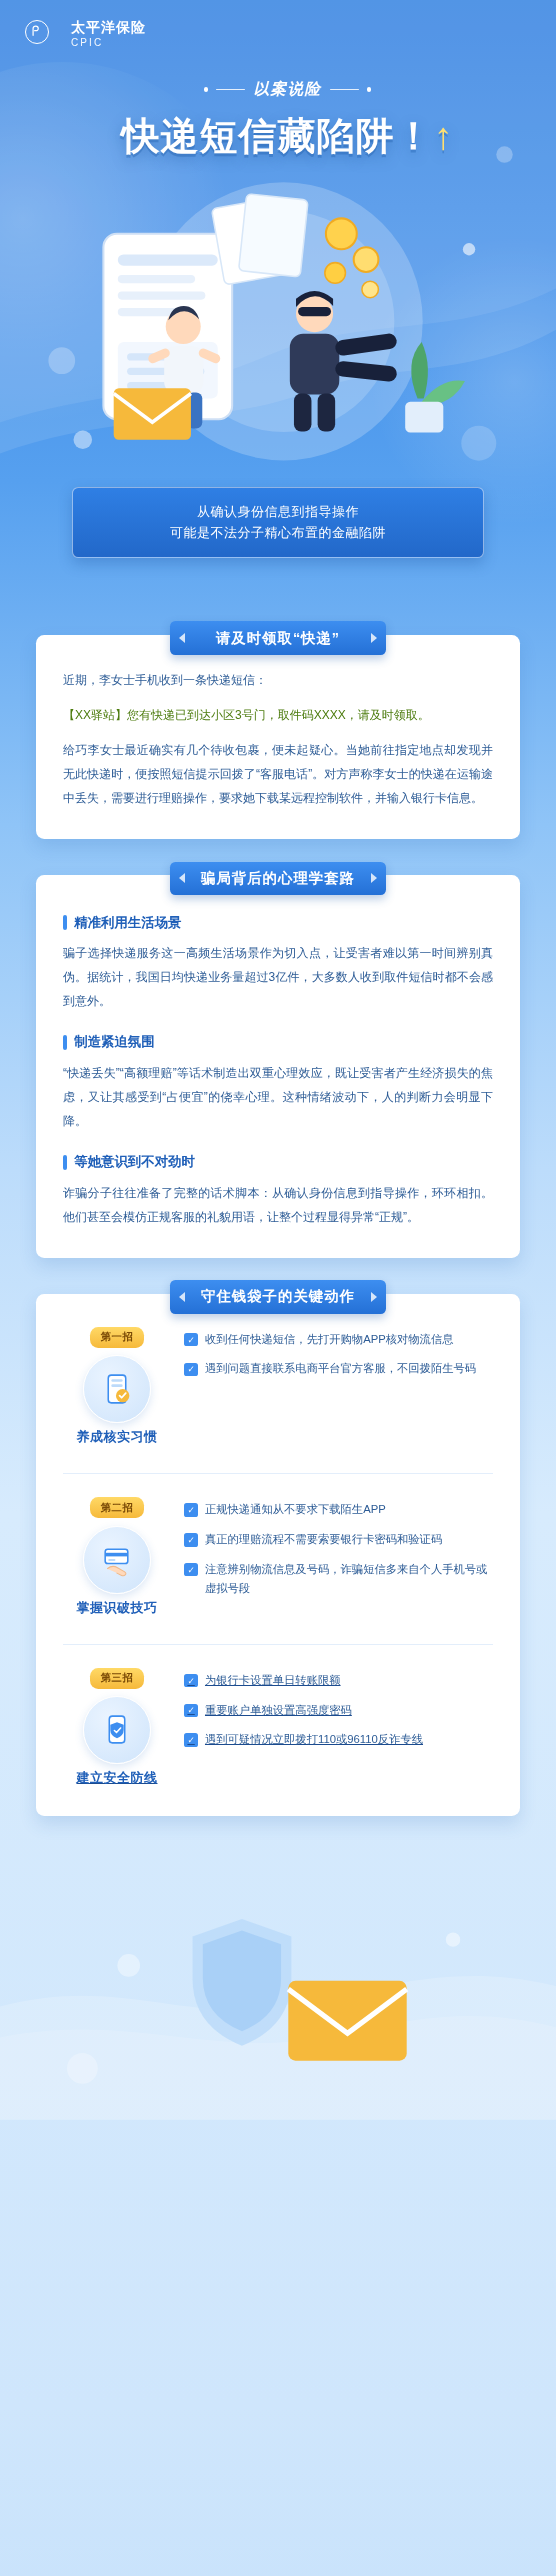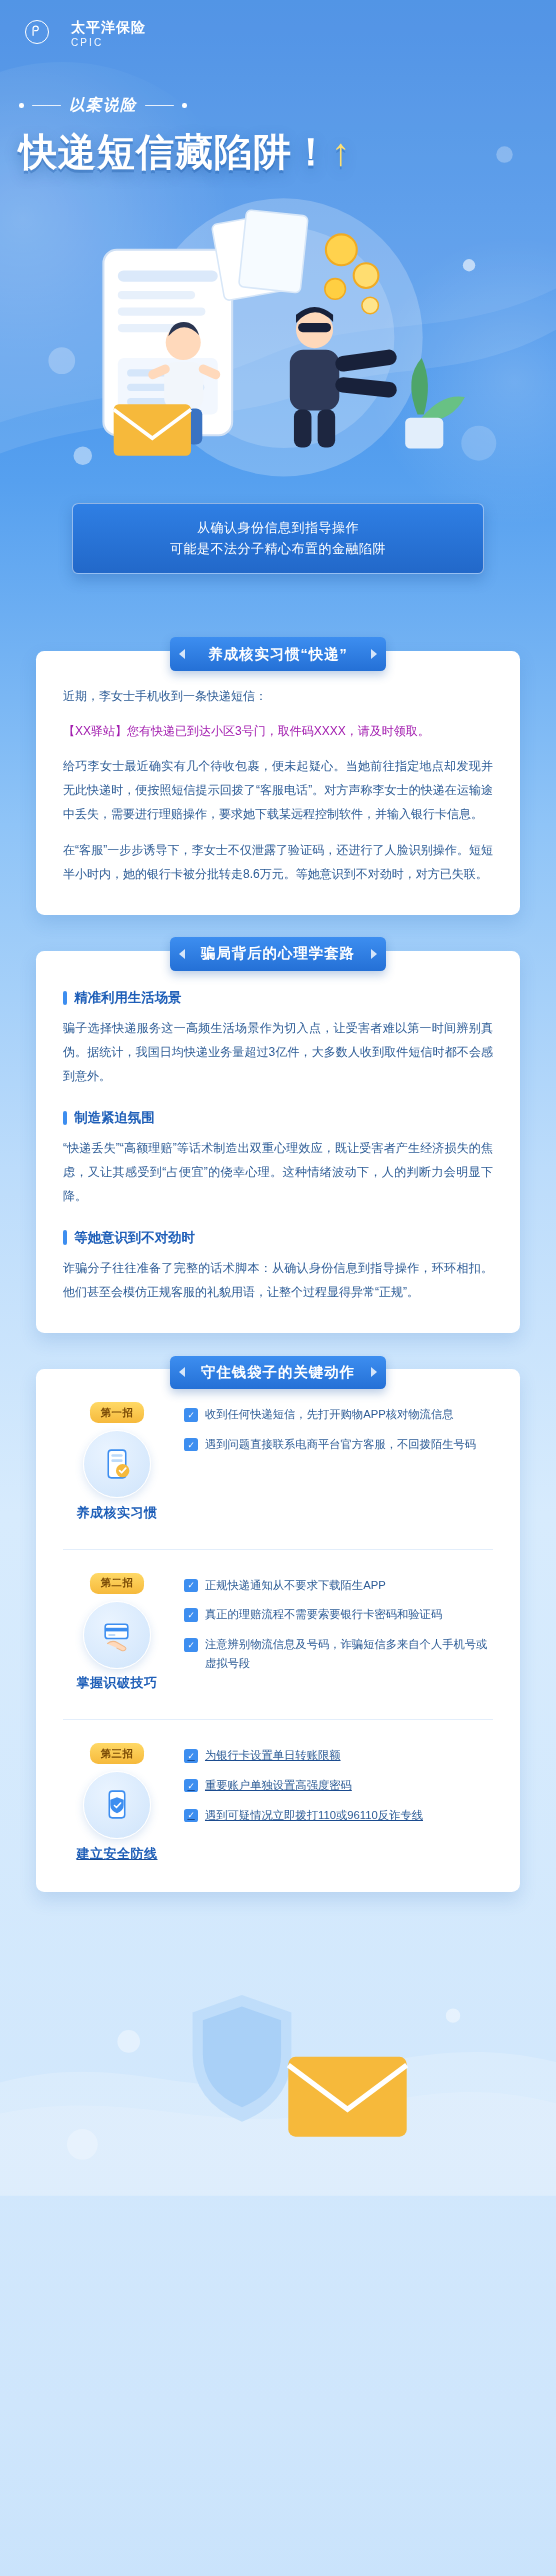--- a/index.html
+++ b/index.html
@@ -23,21 +23,21 @@
   .logo-mark {
     width: 24px; height: 24px; border-radius: 50%;
     border: 1.5px solid #ffffff; display: flex; align-items: center; justify-content: center;
     color: #ffffff; font-size: 11.3px; font-weight: bold;
   }
   .logo-text { color: #ffffff; line-height: 1.12; }
   .logo-cn { font-size: 14px; font-weight: bold; letter-spacing: 1px; }
   .logo-en { font-size: 10px; letter-spacing: 2.1px; opacity: .95; margin-top: 1.5px; }
 
   
-  .hero { position: relative; z-index: 5; text-align: left; margin-top: 45px; padding-left: 19px; }
+  .hero { position: relative; z-index: 5; text-align: center; margin-top: 29px; padding-left: 19px; }
   .eyebrow { display: inline-flex; align-items: center; gap: 8.2px; color: #ffffff; }
   .eyebrow-text {
     font-size: 15.5px; font-weight: bold; letter-spacing: 1.5px;
     font-style: italic;
     padding: 2.1px 0;
   }
   .eyebrow-line { width: 29px; height: 1.5px; background: rgba(255,255,255,.85); border-radius: 1px; }
   .eyebrow-dot { width: 4.6px; height: 4.6px; border-radius: 50%; background: #ffffff; }
   .hero-title {
     margin-top: 9.3px;
@@ -89,21 +89,21 @@
     content: ""; position: absolute; top: 11.3px;
     width: 0; height: 0;
     border-top: 5.2px solid transparent; border-bottom: 5.2px solid transparent;
   }
   .ribbon::before { left: 9.3px; border-right: 6.2px solid rgba(255,255,255,.8); }
   .ribbon::after { right: 9.3px; border-left: 6.2px solid rgba(255,255,255,.8); }
 
   .body-text { font-size: 12px; line-height: 2.0; color: #2d5c96; text-align: justify; }
   .body-text p { margin-bottom: 11.3px; }
   .body-text p:last-child { margin-bottom: 0; }
-  .quote-line { color: #a21caf; }
+  .quote-line { color: #4d7c0f; }
 
   
   .sub-head {
     display: flex; align-items: center; gap: 7.2px;
     font-size: 13.4px; font-weight: bold; color: #1f5fb8;
     margin: 5.2px 0 9.3px;
   }
   .sub-head .bar { width: 4.1px; height: 14.4px; border-radius: 2.1px; background: #3d8ef0; }
   .routine { margin-bottom: 20.6px; }
   .routine:last-child { margin-bottom: 0; }
@@ -249,26 +249,25 @@
       <circle cx="110" cy="520" r="18" fill="rgba(255,255,255,.45)"></circle>
     </svg>
   </div>
 
   <div class="hero-caption">
     <p>从确认身份信息到指导操作</p>
     <p>可能是不法分子精心布置的金融陷阱</p>
   </div>
 
   <div class="card first">
-    <div class="ribbon">养成核实习惯“快递”</div>
+    <div class="ribbon">请及时领取“快递”</div>
     <div class="body-text">
       <p>近期，李女士手机收到一条快递短信：</p>
       <p class="quote-line">【XX驿站】您有快递已到达小区3号门，取件码XXXX，请及时领取。</p>
       <p>给巧李女士最近确实有几个待收包裹，便未起疑心。当她前往指定地点却发现并无此快递时，便按照短信提示回拨了“客服电话”。对方声称李女士的快递在运输途中丢失，需要进行理赔操作，要求她下载某远程控制软件，并输入银行卡信息。</p>
-      <p>在“客服”一步步诱导下，李女士不仅泄露了验证码，还进行了人脸识别操作。短短半小时内，她的银行卡被分批转走8.6万元。等她意识到不对劲时，对方已失联。</p>
     </div>
   </div>
 
   <div class="card">
     <div class="ribbon">骗局背后的心理学套路</div>
 
     <div class="routine">
       <div class="sub-head">
         <span class="bar"></span>
         <span>精准利用生活场景</span>

